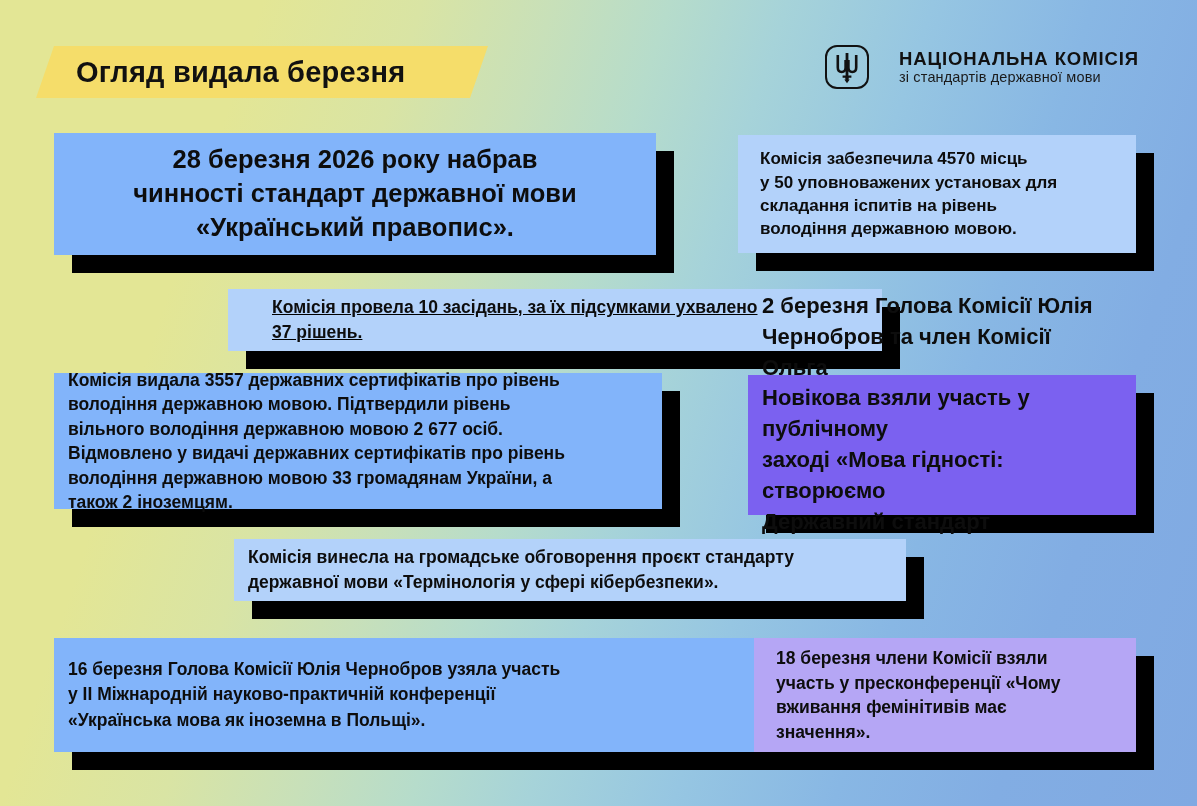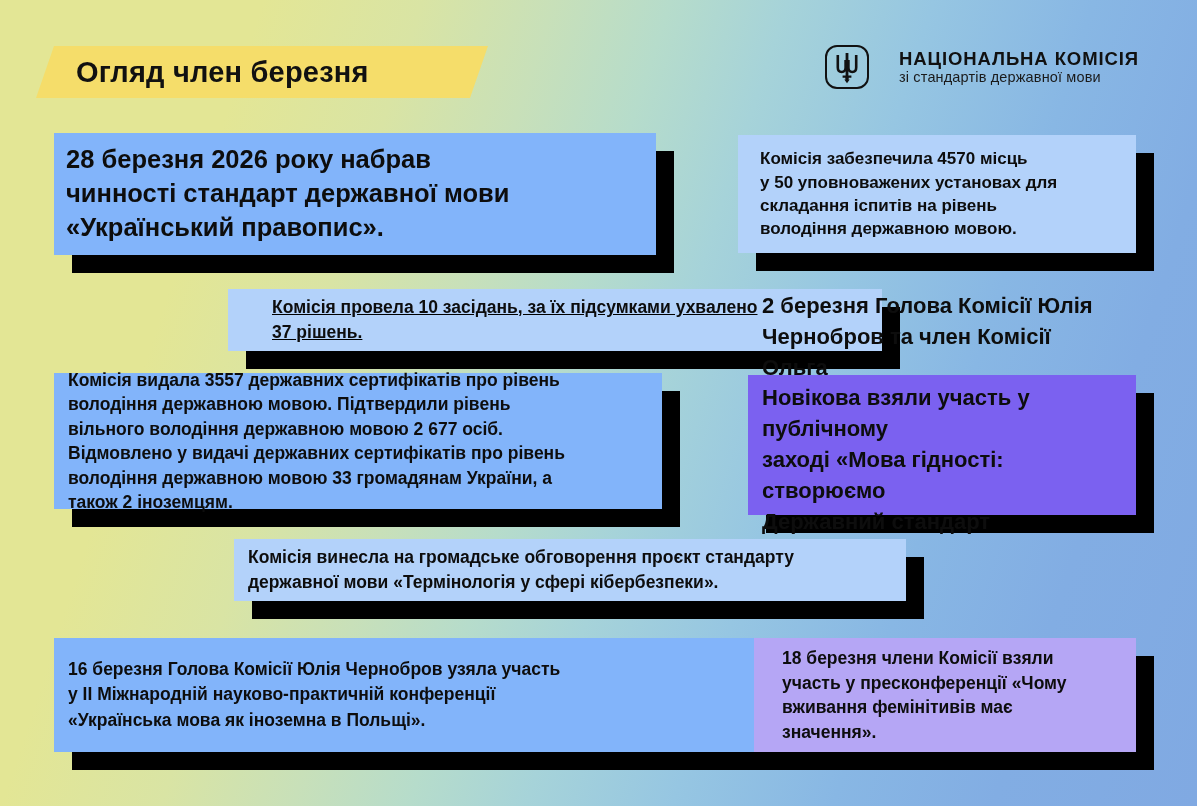--- a/index.html
+++ b/index.html
@@ -119,21 +119,21 @@
   }
 
   
   .c-blue   .face { background: #82b4fa; }
   .c-ltblue .face { background: #b3d2fa; }
   .c-purple .face { background: #7b61f0; }
   .c-ltpurp .face { background: #b5a6f5; }
 
   
   #card-pravopys  { left: 54px;  top: 133px; width: 602px;  height: 122px; }
-  #card-pravopys .face  { padding: 0 12px; }
+  #card-pravopys .face  { padding: 0 24px; text-align: center; }
   #card-pravopys .body  { font-size: 25.5px; font-weight: bold; line-height: 1.33; }
 
   #card-exam-places { left: 738px; top: 135px; width: 398px; height: 118px; }
   #card-exam-places .face { padding: 12px 22px; }
   #card-exam-places .body { font-size: 17px; font-weight: bold; line-height: 1.38; }
 
   #card-sessions  { left: 228px; top: 289px; width: 654px; height: 62px; text-decoration: underline; }
   #card-sessions .face { padding: 0 44px; }
   #card-sessions .body { font-size: 17.5px; font-weight: bold; line-height: 1.42; }
 
@@ -147,30 +147,30 @@
 
   #card-cyber     { left: 234px; top: 539px; width: 672px; height: 62px; }
   #card-cyber .face { padding: 0 14px; }
   #card-cyber .body { font-size: 17.5px; font-weight: bold; line-height: 1.42; }
 
   #card-poland    { left: 54px;  top: 638px; width: 724px; height: 114px; }
   #card-poland .face { padding: 0 14px; }
   #card-poland .body { font-size: 17.5px; font-weight: bold; line-height: 1.45; }
 
   #card-feminitives { left: 754px; top: 638px; width: 382px; height: 114px; }
-  #card-feminitives .face { padding: 0 28px; }
+  #card-feminitives .face { padding: 0 22px; }
   #card-feminitives .body { font-size: 17.5px; font-weight: bold; line-height: 1.40; }
 </style>
 </head>
 <body>
 
 <div id="poster">
 
   <div class="banner">
-    <div class="banner-text">Огляд член березня</div>
+    <div class="banner-text">Огляд видала березня</div>
   </div>
 
   <div class="logo">
     <span class="logo-mark">
       <svg viewBox="0 0 46 46" width="46" height="46" aria-hidden="true">
         <rect x="2" y="2" width="42" height="42" rx="11" ry="11" fill="none" stroke="#111111" stroke-width="2"></rect>
         <g fill="#111111">
           <rect x="21.6" y="9" width="2.8" height="27"></rect>
           <path d="M12.5 11 h2.6 v12.5 q0 3.2 2.6 3.2 q2.6 0 2.6 -3.2 V16 h2.5 v7.8 q0 5.4 -5.1 5.4 q-5.2 0 -5.2 -5.6 Z"></path>
           <path d="M33.5 11 h-2.6 v12.5 q0 3.2 -2.6 3.2 q-2.6 0 -2.6 -3.2 V16 h-2.5 v7.8 q0 5.4 5.1 5.4 q5.2 0 5.2 -5.6 Z"></path>

